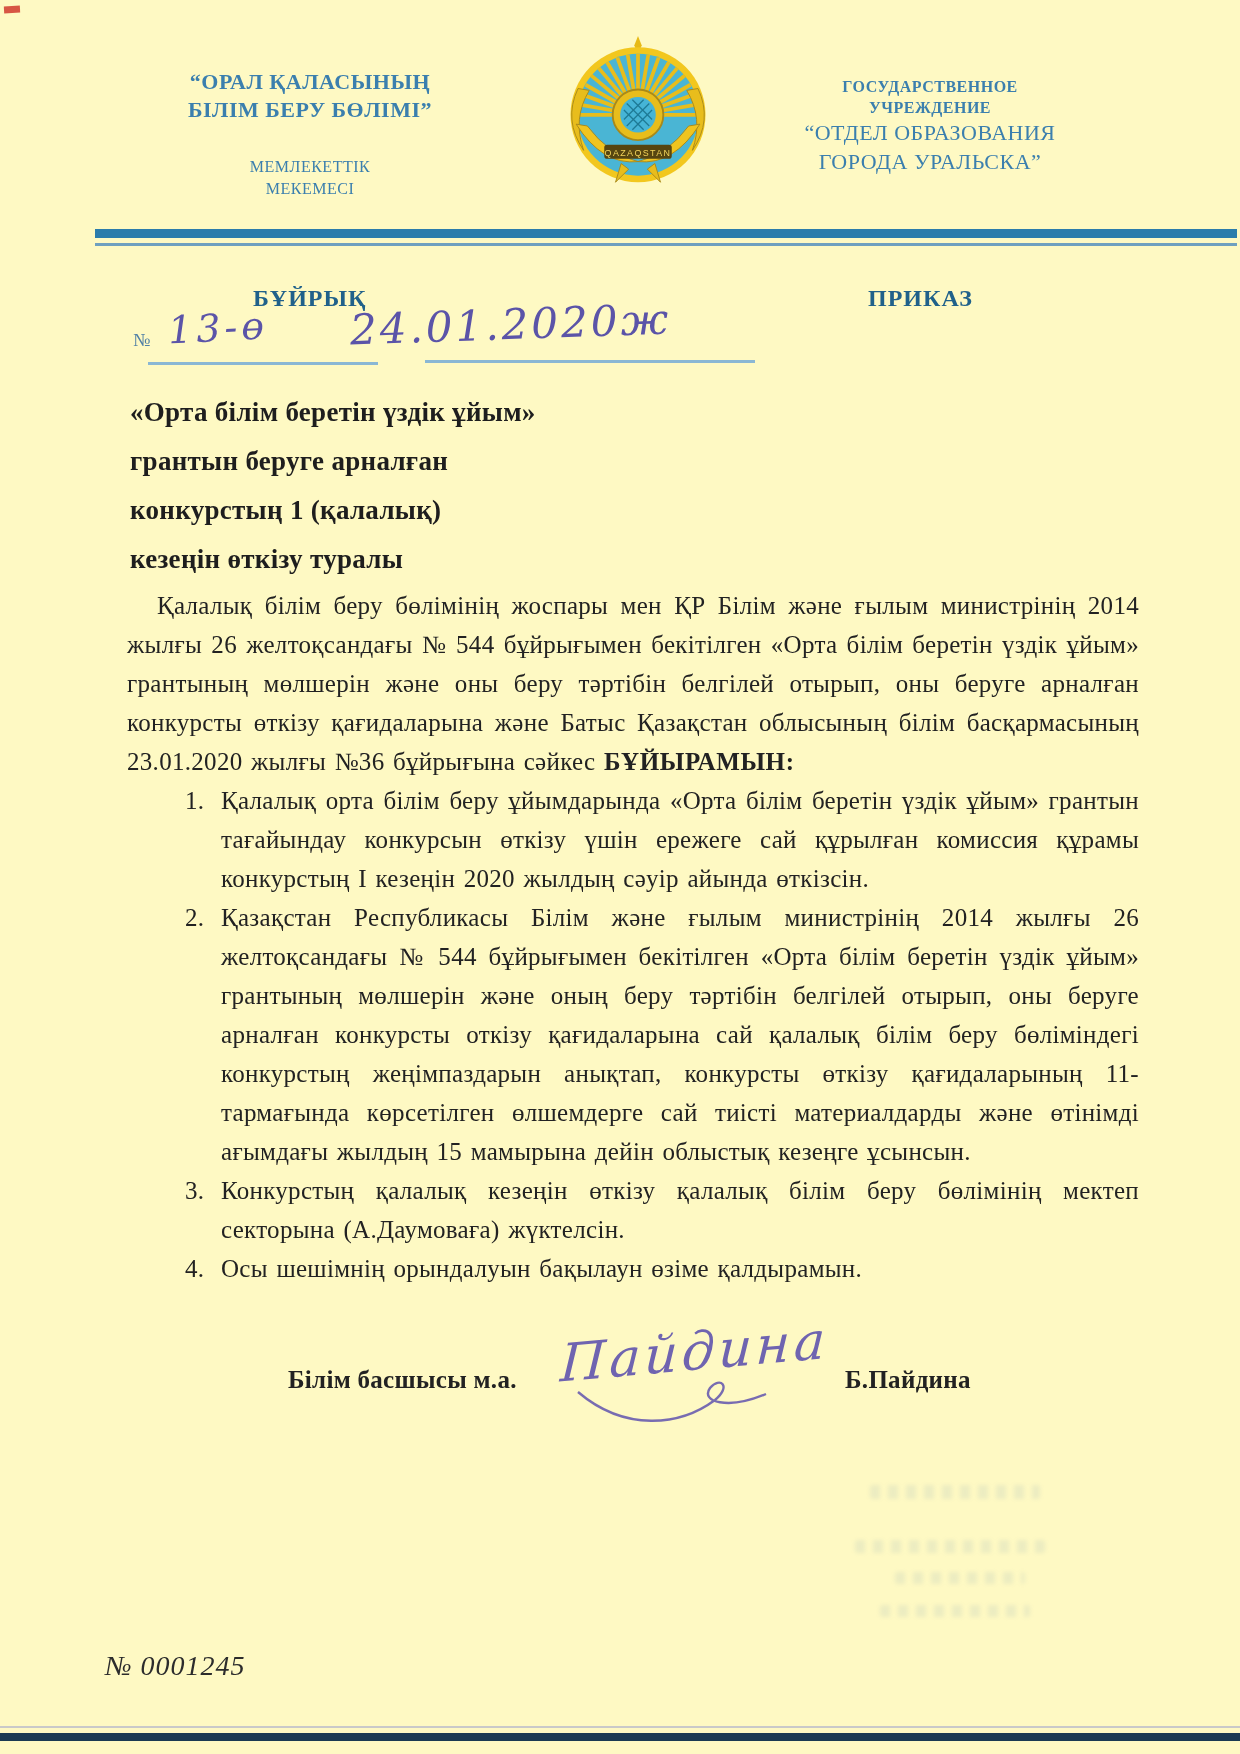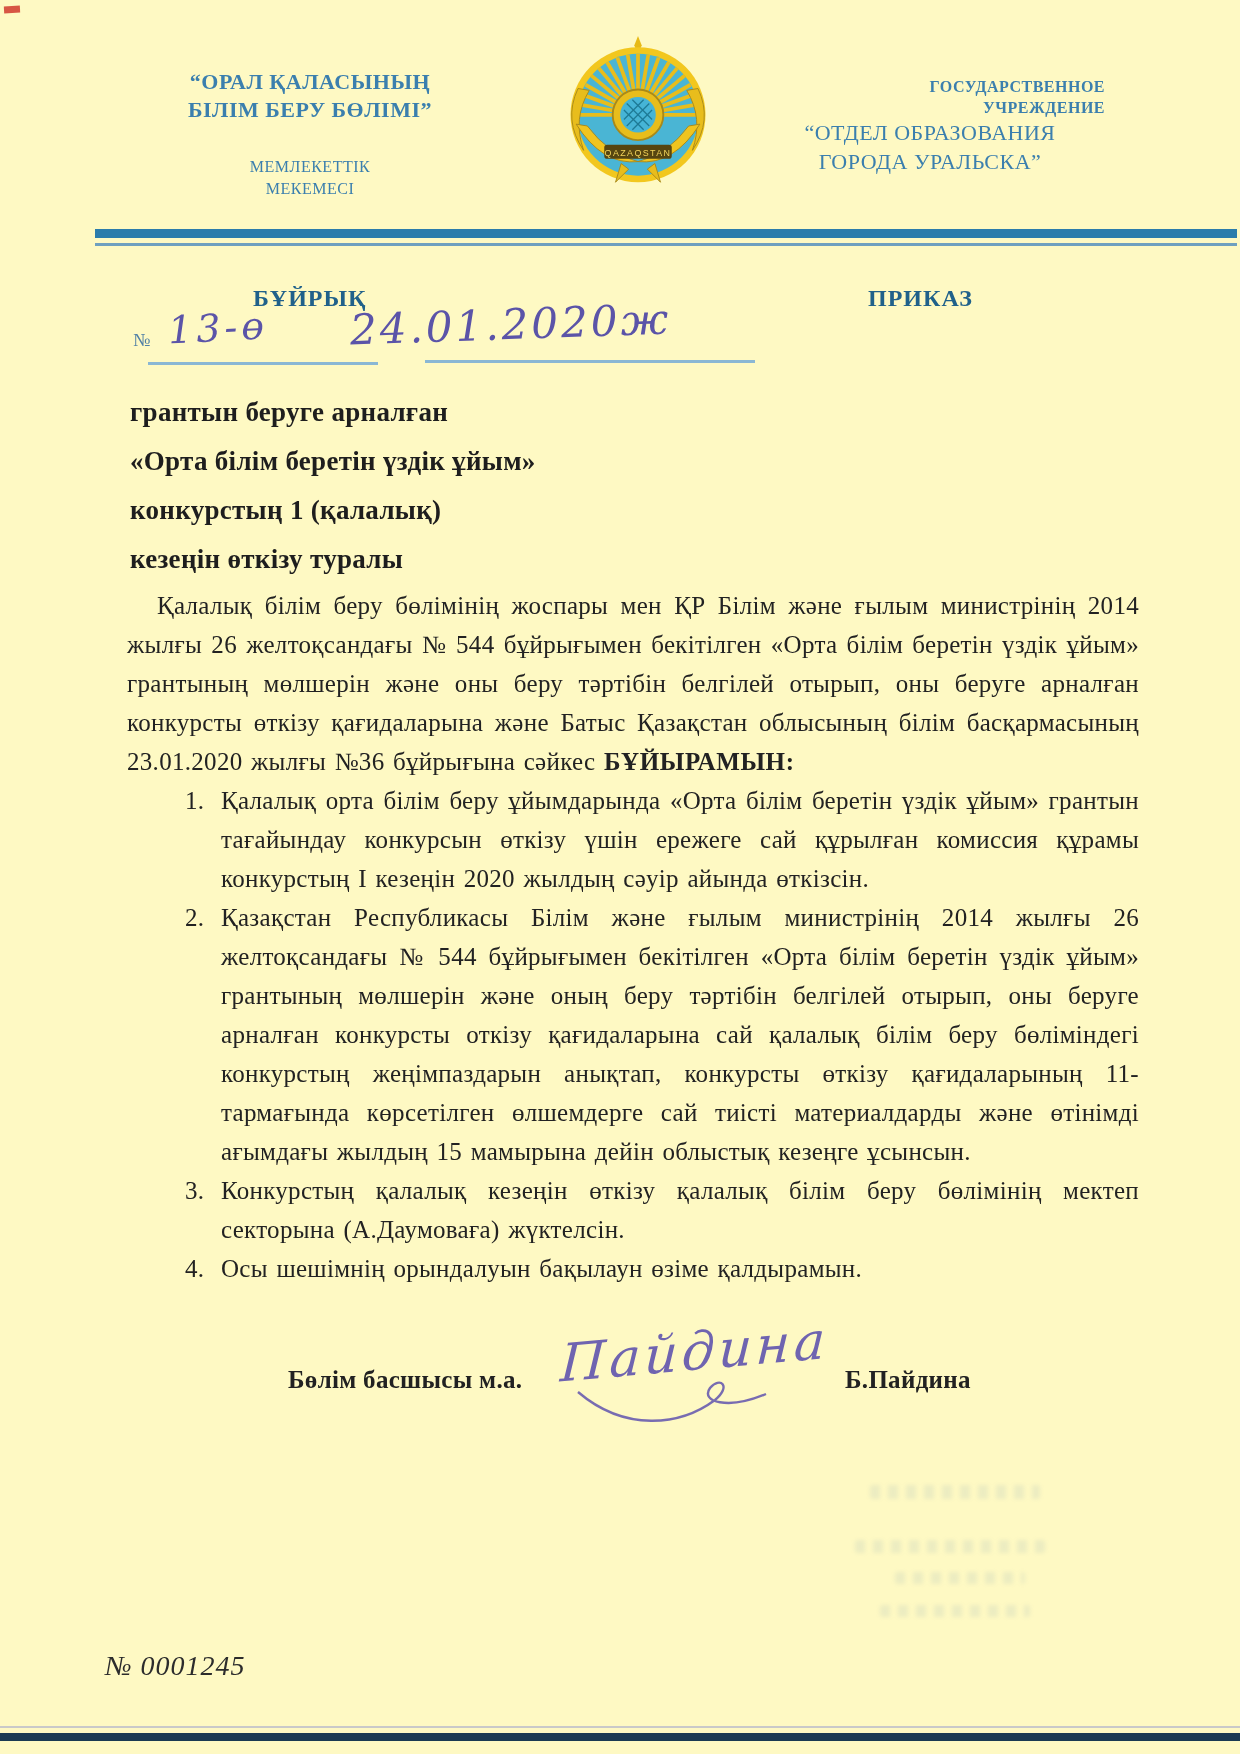--- a/index.html
+++ b/index.html
@@ -16,21 +16,21 @@
   .corner-mark{position:absolute;left:4px;top:6px;width:16px;height:7px;background:#d03a2e;opacity:.85;transform:rotate(-3deg);}
   .edge-line-gray{position:absolute;left:0;top:1726px;width:1240px;height:2px;background:#c9c9c9;}
   .edge-line-dark{position:absolute;left:0;top:1733px;width:1240px;height:8px;background:#1b3a52;}
   .smudge{position:absolute;filter:blur(2px);opacity:.5;border-radius:3px;
     background:repeating-linear-gradient(90deg,rgba(125,158,178,.28) 0 10px,rgba(125,158,178,0) 10px 18px);}
   
   .org-left{position:absolute;left:160px;top:68px;width:300px;text-align:center;color:#3b7fae;}
   .org-left .name{font-size:22px;font-weight:bold;line-height:28px;letter-spacing:.5px;}
   .org-left .type{font-size:16px;font-weight:normal;line-height:22px;margin-top:32px;letter-spacing:.5px;}
   .org-right{position:absolute;left:755px;top:76px;width:350px;text-align:center;color:#3b7fae;}
-  .org-right .type{font-size:16px;font-weight:bold;line-height:21px;letter-spacing:.5px;text-align:right;}
+  .org-right .type{font-size:16px;font-weight:bold;line-height:21px;letter-spacing:.5px;}
   .org-right .name{font-size:22px;font-weight:normal;line-height:29px;letter-spacing:.5px;}
   .emblem-wrap{position:absolute;left:563px;top:30px;width:150px;height:162px;}
   
   .rule{position:absolute;left:95px;top:229px;width:1142px;}
   .rule .thick{height:9px;background:#2b7cab;}
   .rule .thin{height:3px;background:#6fa0bf;margin-top:5px;}
   
   .hkk{position:absolute;left:253px;top:285px;font-size:24px;font-weight:bold;color:#20618a;letter-spacing:1px;}
   .hru{position:absolute;left:868px;top:285px;font-size:24px;font-weight:bold;color:#20618a;letter-spacing:1px;text-align:center;}
   
@@ -143,37 +143,37 @@
   <div class="hkk">БҰЙРЫҚ</div>
   <div class="hru">ПРИКАЗ</div>
 
   <div class="num-label">№</div>
   <div class="hw hw-num">13-ө</div>
   <div class="hw hw-date">24.01.2020ж</div>
   <div class="uline uline1"></div>
   <div class="uline uline2"></div>
 
   <div class="title">
+    <div>«Орта білім беретін үздік ұйым»</div>
     <div>грантын беруге арналған</div>
-    <div>«Орта білім беретін үздік ұйым»</div>
     <div>конкурстың 1 (қалалық)</div>
     <div>кезеңін өткізу туралы</div>
   </div>
 
   <div class="body-col">
     <p><span>Қалалық білім беру бөлімінің жоспары мен ҚР Білім және ғылым министрінің 2014 жылғы 26 желтоқсандағы № 544 бұйрығымен бекітілген «Орта білім беретін үздік ұйым» грантының мөлшерін және оны беру тәртібін белгілей отырып, оны беруге арналған конкурсты өткізу қағидаларына және Батыс Қазақстан облысының білім басқармасының 23.01.2020 жылғы №36 бұйрығына сәйкес </span><span class="resolve">БҰЙЫРАМЫН:</span></p>
     <ol class="order-items">
       <li>Қалалық орта білім беру ұйымдарында «Орта білім беретін үздік ұйым» грантын тағайындау конкурсын өткізу үшін ережеге сай құрылған комиссия құрамы конкурстың I кезеңін 2020 жылдың сәуір айында өткізсін.</li>
       <li>Қазақстан Республикасы Білім және ғылым министрінің 2014 жылғы 26 желтоқсандағы № 544 бұйрығымен бекітілген «Орта білім беретін үздік ұйым» грантының мөлшерін және оның беру тәртібін белгілей отырып, оны беруге арналған конкурсты откізу қағидаларына сай қалалық білім беру бөліміндегі конкурстың жеңімпаздарын анықтап, конкурсты өткізу қағидаларының 11-тармағында көрсетілген өлшемдерге сай тиісті материалдарды және өтінімді ағымдағы жылдың 15 мамырына дейін облыстық кезеңге ұсынсын.</li>
       <li>Конкурстың қалалық кезеңін өткізу қалалық білім беру бөлімінің мектеп секторына (А.Даумоваға) жүктелсін.</li>
       <li>Осы шешімнің орындалуын бақылаун өзіме қалдырамын.</li>
     </ol>
   </div>
 
-  <div class="sig-role">Бөлім басшысы м.а.</div>
+  <div class="sig-role">Білім басшысы м.а.</div>
   <div class="sig-script">
     <span class="txt">Пайдина</span>
     <svg width="230" height="60" viewBox="0 0 230 60">
       <path d="M8,18 C55,58 110,52 145,26 C162,12 150,2 140,14 C130,28 158,36 196,20" fill="none" stroke="#6054ae" stroke-width="2.4" opacity="0.85"></path>
     </svg>
   </div>
   <div class="sig-name">Б.Пайдина</div>
 
   <div class="smudge" style="left:870px;top:1485px;width:170px;height:14px;"></div>
   <div class="smudge" style="left:855px;top:1540px;width:190px;height:13px;"></div>

